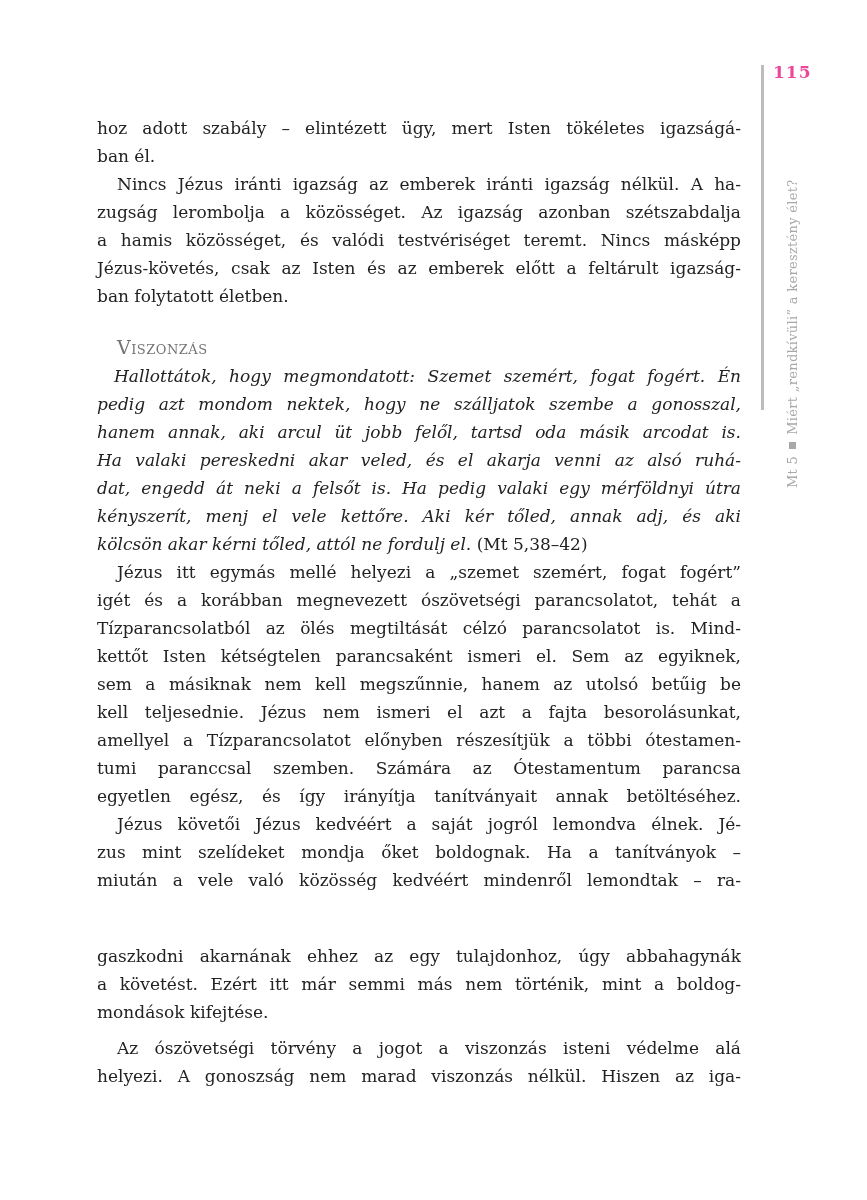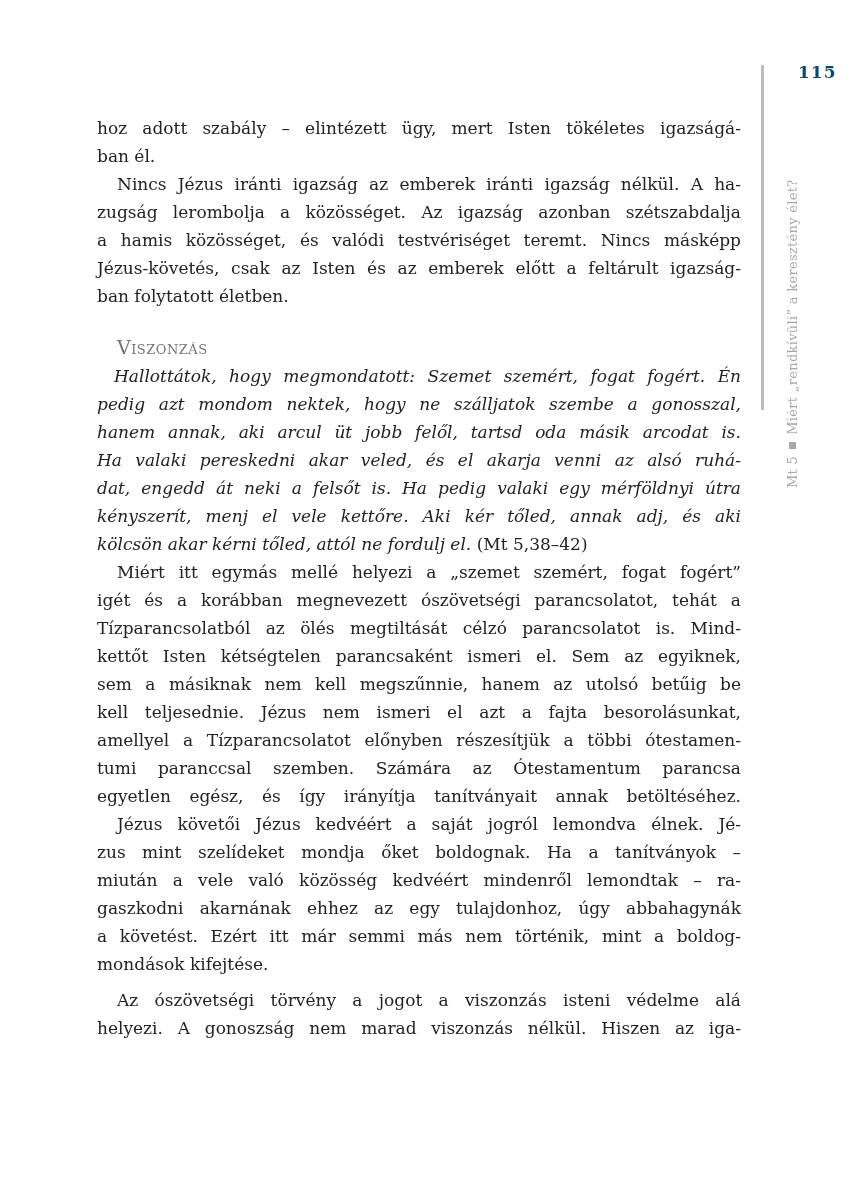--- a/index.html
+++ b/index.html
@@ -10,26 +10,26 @@
     body {
       width: 867px;
       height: 1200px;
       position: relative;
       overflow: hidden;
       font-family: "DejaVu Serif", serif;
       color: #222222;
     }
     .page-number {
       position: absolute;
-      left: 798px;
+      left: 773px;
       top: 62px;
       font-family: "DejaVu Serif", serif;
       font-size: 17px;
       font-weight: bold;
-      color: #0c4a6e;
+      color: #ec4899;
       letter-spacing: 1px;
     }
     .side-rule {
       position: absolute;
       left: 761px;
       top: 65px;
       width: 3px;
       height: 345px;
       background: #bdbdbd;
     }
@@ -130,36 +130,36 @@
     <div class="line italic" style="white-space: normal; margin-left: 17px;">Hallottátok, hogy megmondatott: Szemet szemért, fogat fogért. Én</div>
     <div class="line italic" style="white-space: normal;">pedig azt mondom nektek, hogy ne szálljatok szembe a gonosszal,</div>
     <div class="line italic" style="white-space: normal;">hanem annak, aki arcul üt jobb felől, tartsd oda másik arcodat is.</div>
     <div class="line italic" style="white-space: normal;">Ha valaki pereskedni akar veled, és el akarja venni az alsó ruhá-</div>
     <div class="line italic" style="white-space: normal;">dat, engedd át neki a felsőt is. Ha pedig valaki egy mérföldnyi útra</div>
     <div class="line italic" style="white-space: normal;">kényszerít, menj el vele kettőre. Aki kér tőled, annak adj, és aki</div>
     <div class="line italic last" style="white-space: nowrap;"><span>kölcsön akar kérni tőled, attól ne fordulj el.</span> <span class="ref">(Mt 5,38–42)</span></div>
   </div>
 
   <div>
-    <div class="line indent" style="white-space: normal;">Miért itt egymás mellé helyezi a „szemet szemért, fogat fogért”</div>
+    <div class="line indent" style="white-space: normal;">Jézus itt egymás mellé helyezi a „szemet szemért, fogat fogért”</div>
     <div class="line" style="white-space: normal;">igét és a korábban megnevezett ószövetségi parancsolatot, tehát a</div>
     <div class="line" style="white-space: normal;">Tízparancsolatból az ölés megtiltását célzó parancsolatot is. Mind-</div>
     <div class="line" style="white-space: normal;">kettőt Isten kétségtelen parancsaként ismeri el. Sem az egyiknek,</div>
     <div class="line" style="white-space: normal;">sem a másiknak nem kell megszűnnie, hanem az utolsó betűig be</div>
     <div class="line" style="white-space: normal;">kell teljesednie. Jézus nem ismeri el azt a fajta besorolásunkat,</div>
     <div class="line" style="white-space: normal;">amellyel a Tízparancsolatot előnyben részesítjük a többi ótestamen-</div>
     <div class="line" style="white-space: normal;">tumi paranccsal szemben. Számára az Ótestamentum parancsa</div>
     <div class="line" style="white-space: normal;">egyetlen egész, és így irányítja tanítványait annak betöltéséhez.</div>
   </div>
 
   <div>
     <div class="line indent" style="white-space: normal;">Jézus követői Jézus kedvéért a saját jogról lemondva élnek. Jé-</div>
     <div class="line" style="white-space: normal;">zus mint szelídeket mondja őket boldognak. Ha a tanítványok –</div>
     <div class="line" style="white-space: normal;">miután a vele való közösség kedvéért mindenről lemondtak – ra-</div>
-    <div class="line" style="white-space: normal;">gaszkodni akarnának ehhez az egy tulajdonhoz, úgy abbahagynák</div>
+    <div class="line" style="white-space: normal; margin-top: 48px;">gaszkodni akarnának ehhez az egy tulajdonhoz, úgy abbahagynák</div>
     <div class="line" style="white-space: normal;">a követést. Ezért itt már semmi más nem történik, mint a boldog-</div>
     <div class="line last" style="white-space: nowrap;">mondások kifejtése.</div>
   </div>
 
   <div class="para-gap"></div>
 
   <div>
     <div class="line indent" style="white-space: normal;">Az ószövetségi törvény a jogot a viszonzás isteni védelme alá</div>
     <div class="line" style="white-space: normal;">helyezi. A gonoszság nem marad viszonzás nélkül. Hiszen az iga-</div>
   </div>

